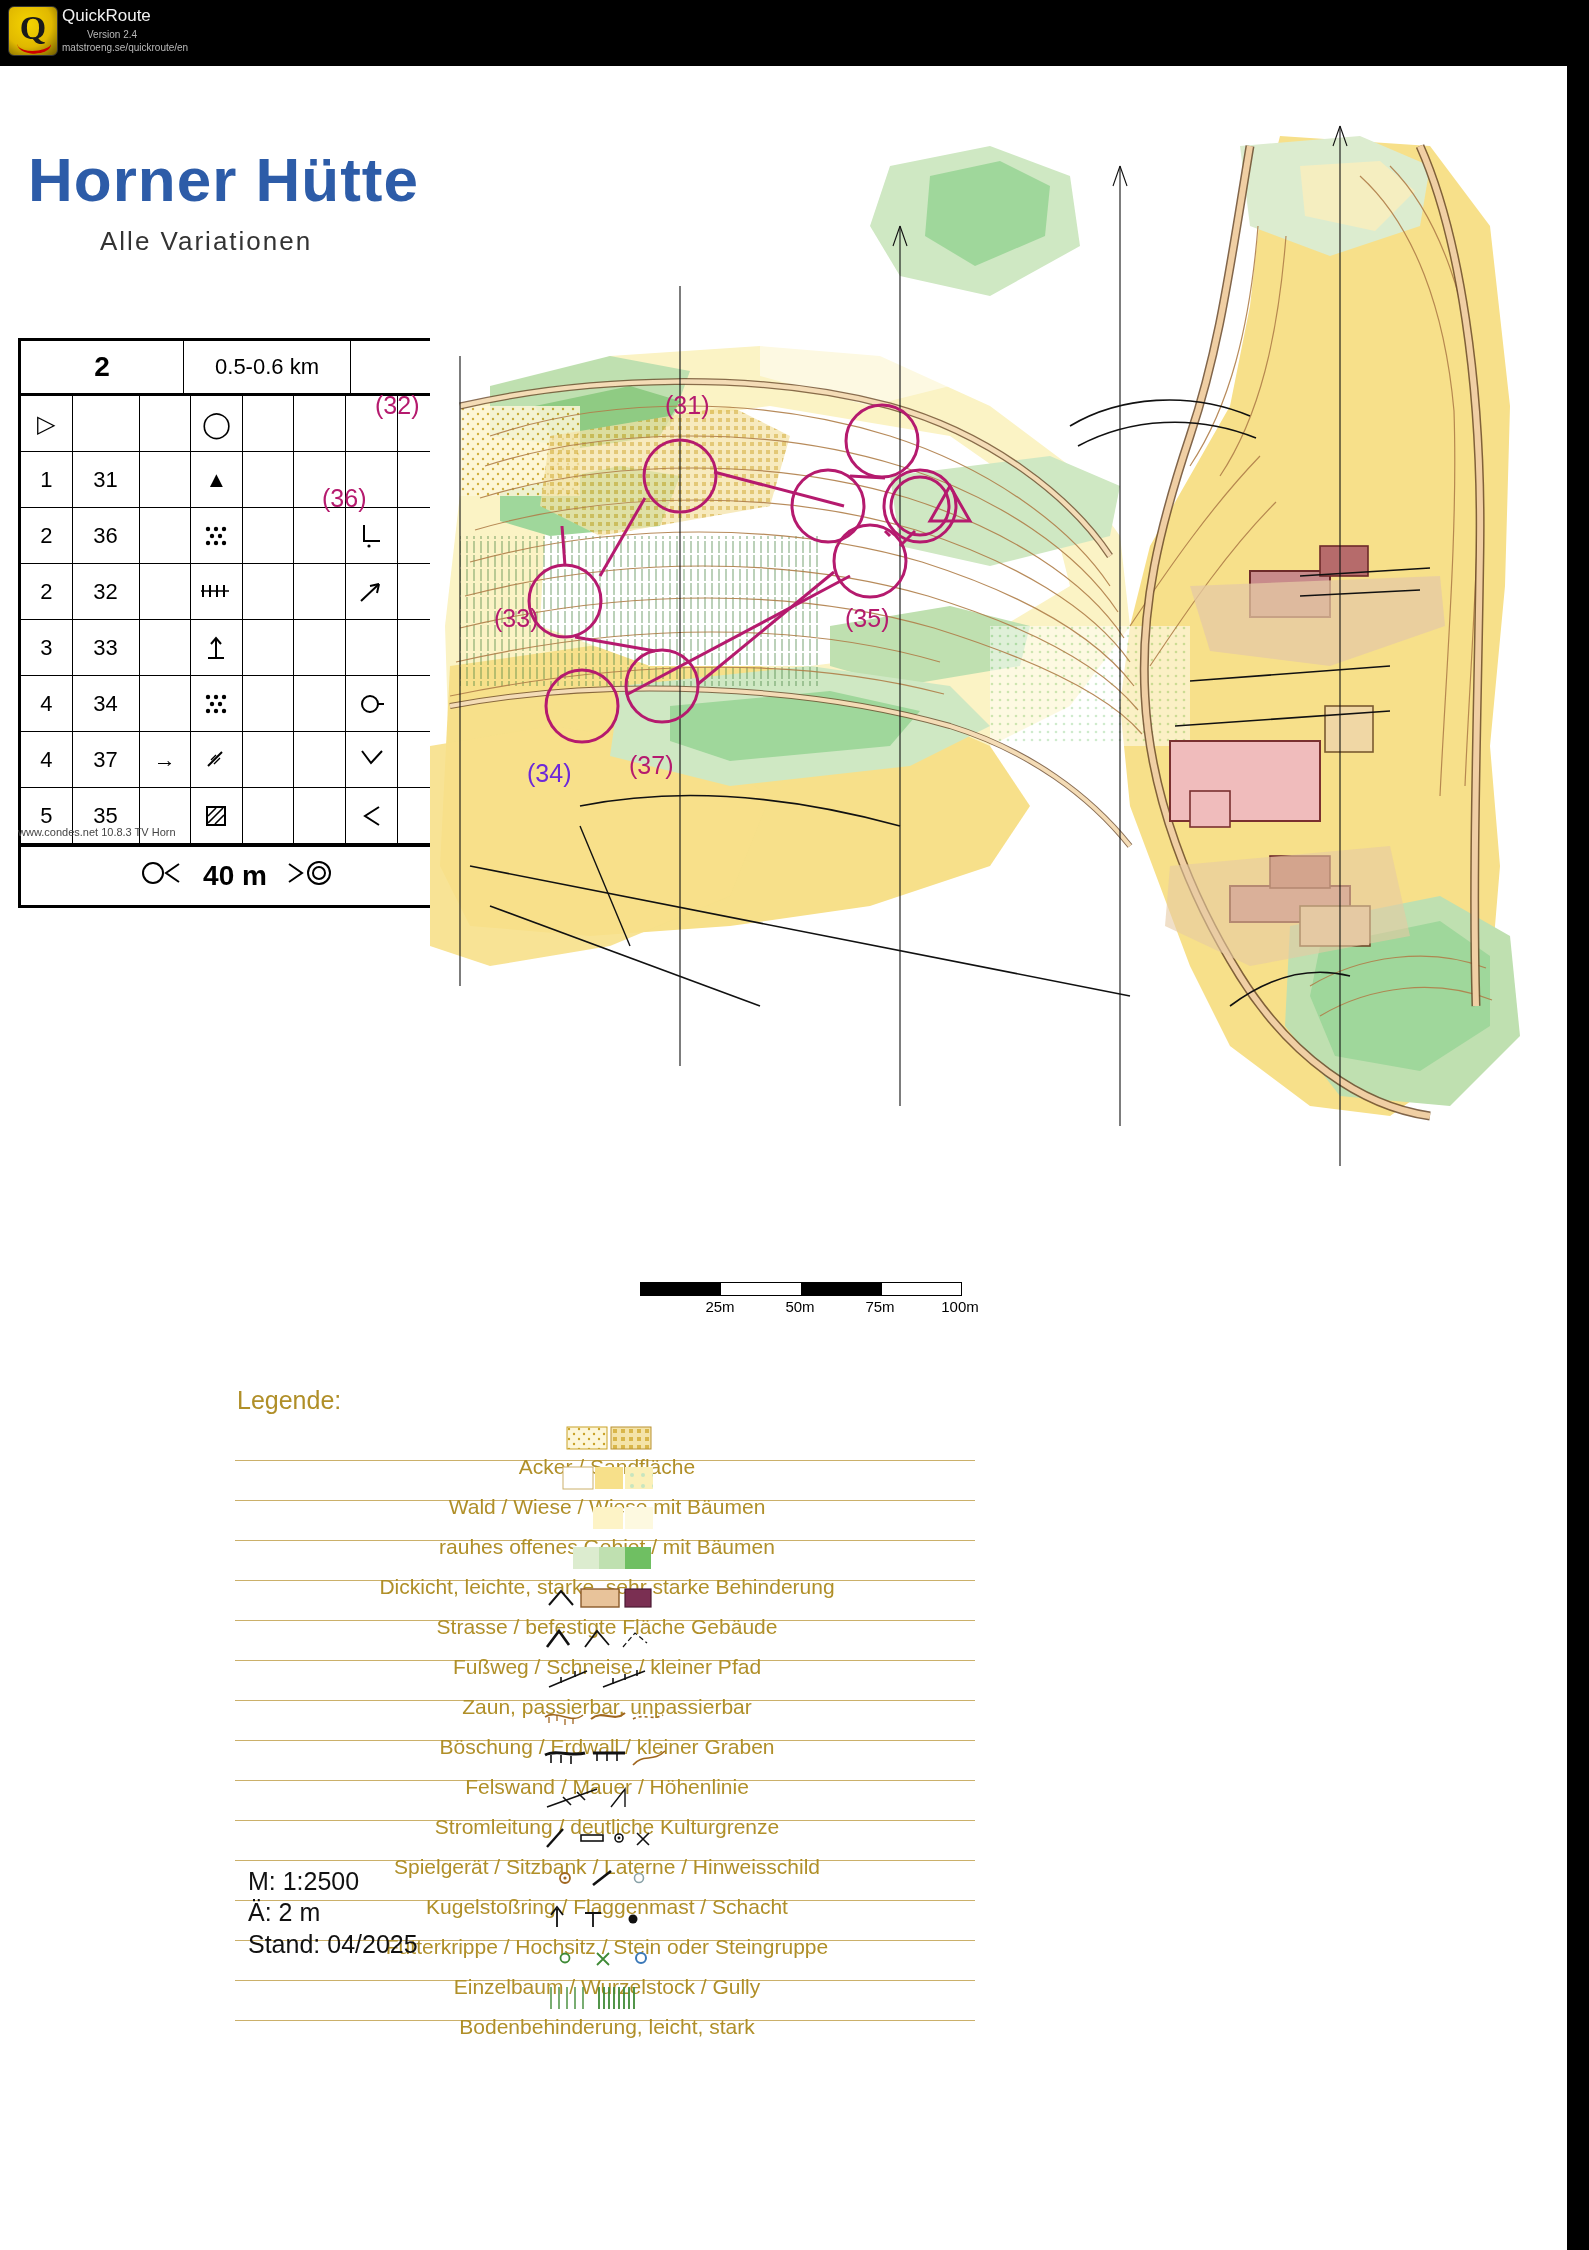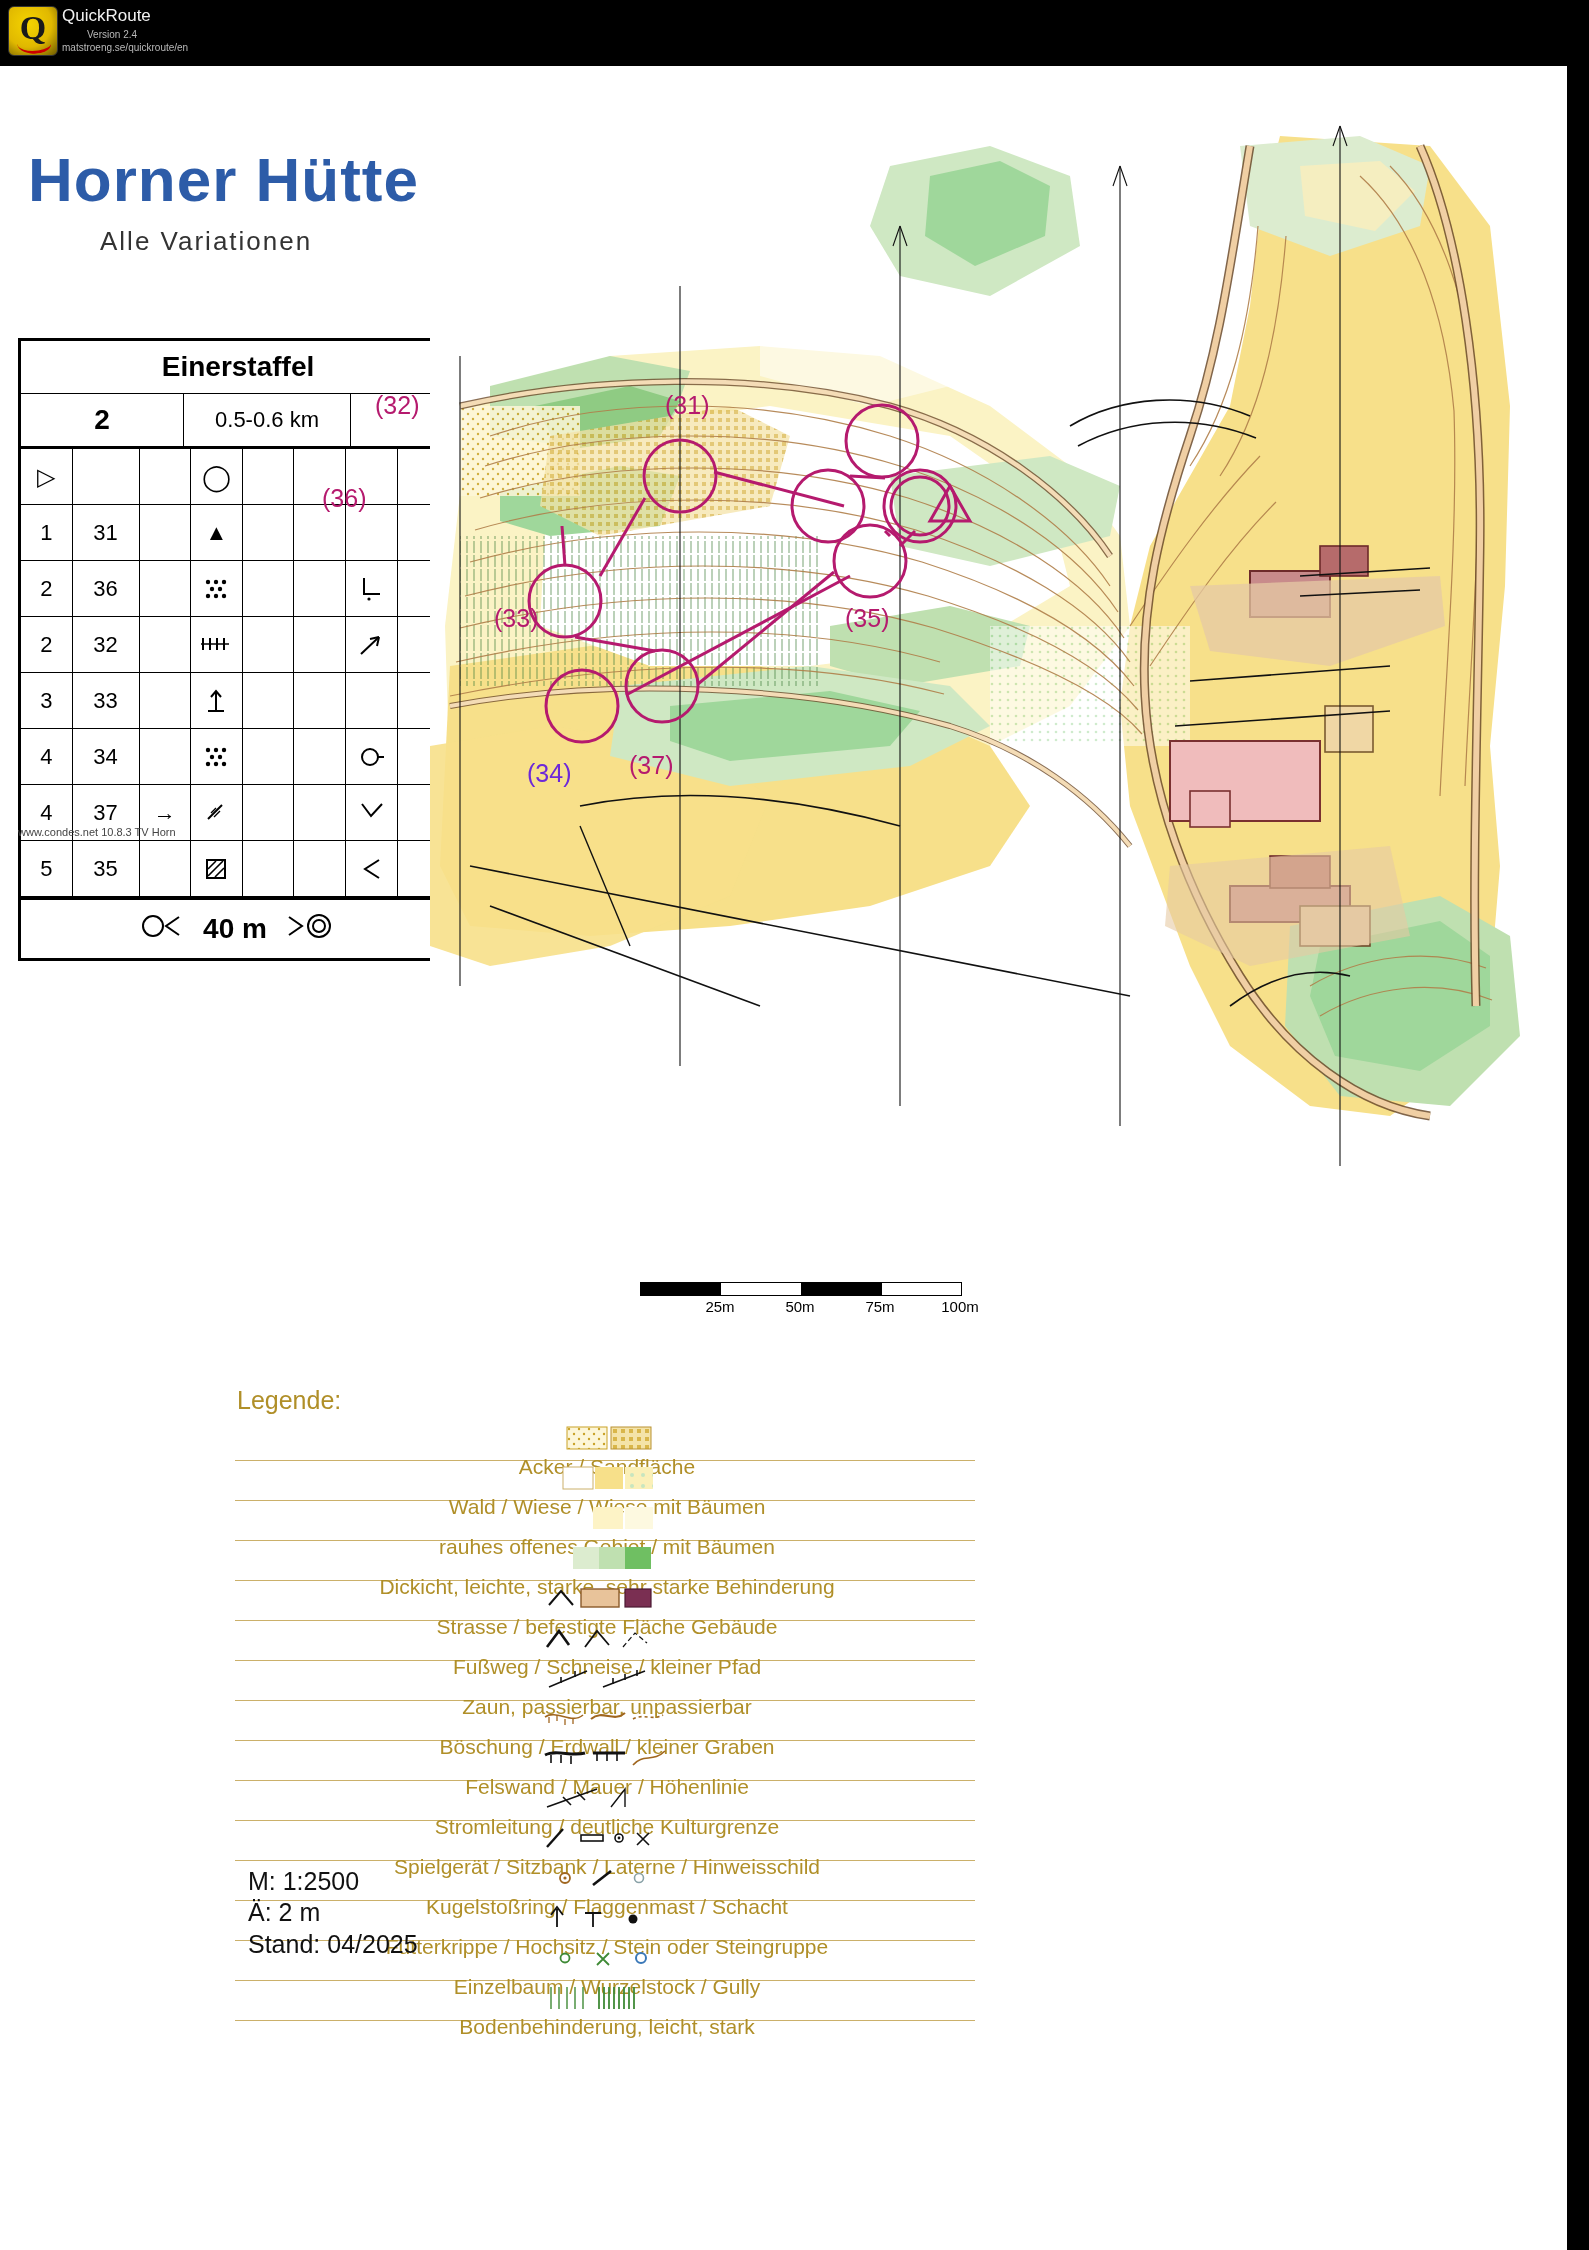--- a/index.html
+++ b/index.html
@@ -280,21 +280,20 @@
   <div id="qr-version">Version 2.4</div>
   <div id="qr-url">matstroeng.se/quickroute/en</div>
 </div>
 
 <div id="sheet">
 
   <div id="map-title">Horner Hütte</div>
   <div id="map-subtitle">Alle Variationen</div>
 
   <div id="cd-table">
-    <div id="cd-head">Einerstaffel</div>
     <div id="cd-subhead">
       <div class="sc-num">2</div>
       <div class="sc-dist">0.5-0.6 km</div>
       <div class="sc-blank"></div>
     </div>
 
     <div class="row">
       <div class="cell c1">
           <span class="sym sym-tri-open">▷</span>
         </div>

